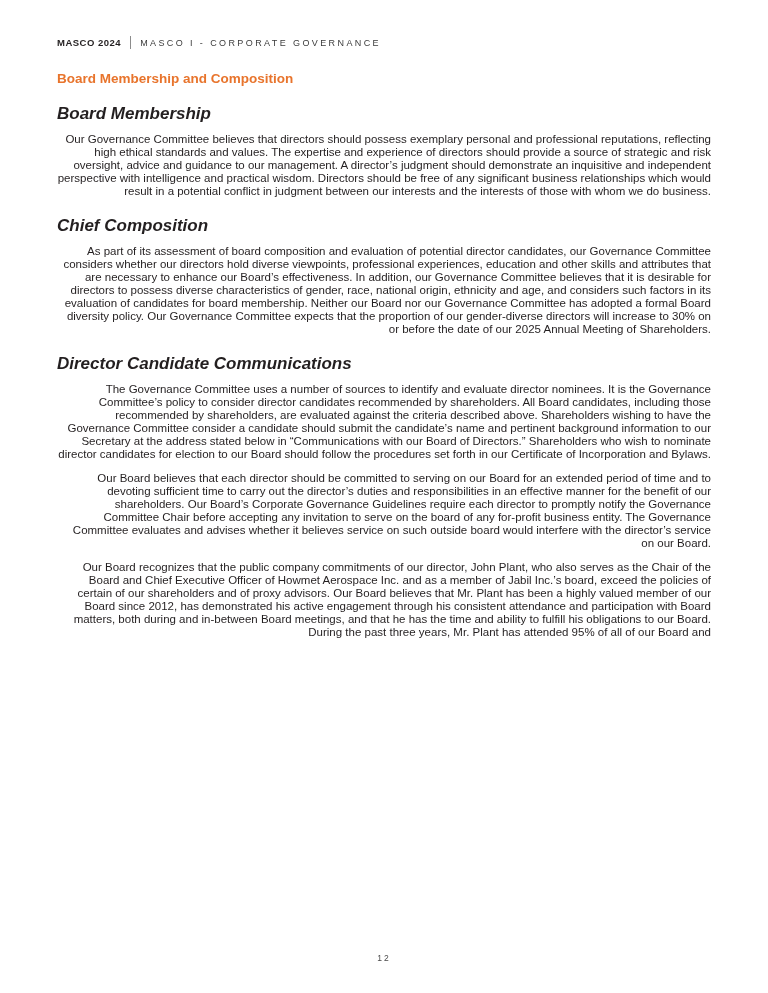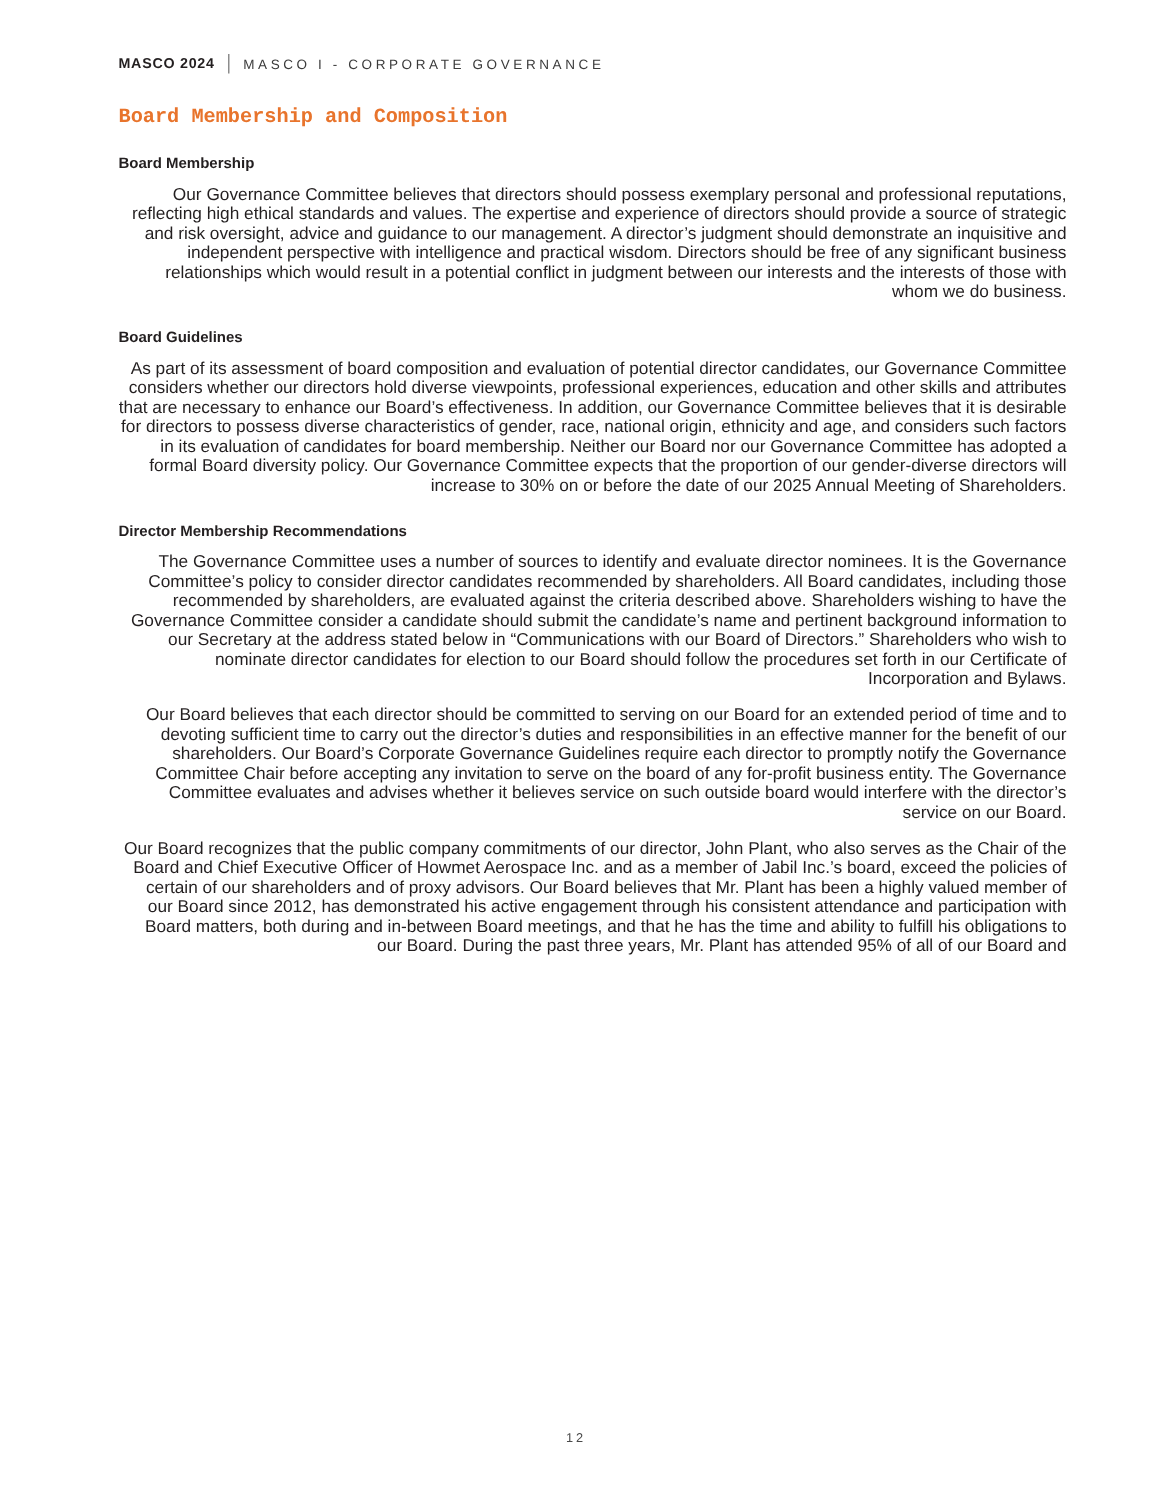--- a/index.html
+++ b/index.html
@@ -6,21 +6,21 @@
   body {
     width: 768px;
     height: 993px;
     background: #ffffff;
     font-family: "Liberation Sans", "DejaVu Sans", sans-serif;
     color: #231f20;
     position: relative;
     overflow: hidden;
   }
   .page {
-    padding: 30px 57px 0 79px;
+    padding: 30px 57px 0 57px;
     box-sizing: border-box;
   }
   .doc-header {
     display: flex;
     align-items: center;
     padding-top: 6px;
     margin-bottom: 22px;
   }
   .brand {
     font-size: 9.5px;
@@ -40,26 +40,27 @@
     letter-spacing: 2.4px;
     color: #3b3b3b;
     white-space: nowrap;
   }
   h1.accent-heading {
     color: #e8742c;
     font-size: 13.5px;
     font-weight: bold;
     margin: 24px 0 13px 0;
   }
-  h1.accent-heading.first { margin-top: 18px; font-family: Liberation Mono, monospace; }
+  h1.accent-heading.first { margin-top: 18px; }
   h2.sub-heading {
-    font-size: 10px;
+    font-size: 17px;
     font-weight: bold;
     margin: 18px 0 9px 0;
     color: #231f20;
+    font-style: italic;
   }
   p.body-text {
     font-size: 11.5px;
     line-height: 13px;
     margin: 0 0 11px 0;
     color: #231f20;
     text-align: right;
   }
   .page-number {
     position: absolute;
@@ -81,24 +82,24 @@
     <span class="brand">MASCO 2024</span>
     <span class="header-divider"></span>
     <span class="section-label">MASCO I - CORPORATE GOVERNANCE</span>
   </div>
 
   <h1 class="accent-heading first">Board Membership and Composition</h1>
 
   <h2 class="sub-heading">Board Membership</h2>
   <p class="body-text">Our Governance Committee believes that directors should possess exemplary personal and professional reputations, reflecting high ethical standards and values. The expertise and experience of directors should provide a source of strategic and risk oversight, advice and guidance to our management. A director’s judgment should demonstrate an inquisitive and independent perspective with intelligence and practical wisdom. Directors should be free of any significant business relationships which would result in a potential conflict in judgment between our interests and the interests of those with whom we do business.</p>
 
-  <h2 class="sub-heading">Board Guidelines</h2>
+  <h2 class="sub-heading">Chief Composition</h2>
   <p class="body-text">As part of its assessment of board composition and evaluation of potential director candidates, our Governance Committee considers whether our directors hold diverse viewpoints, professional experiences, education and other skills and attributes that are necessary to enhance our Board’s effectiveness. In addition, our Governance Committee believes that it is desirable for directors to possess diverse characteristics of gender, race, national origin, ethnicity and age, and considers such factors in its evaluation of candidates for board membership. Neither our Board nor our Governance Committee has adopted a formal Board diversity policy. Our Governance Committee expects that the proportion of our gender-diverse directors will increase to 30% on or before the date of our 2025 Annual Meeting of Shareholders.</p>
 
-  <h2 class="sub-heading">Director Membership Recommendations</h2>
+  <h2 class="sub-heading">Director Candidate Communications</h2>
   <p class="body-text">The Governance Committee uses a number of sources to identify and evaluate director nominees. It is the Governance Committee’s policy to consider director candidates recommended by shareholders. All Board candidates, including those recommended by shareholders, are evaluated against the criteria described above. Shareholders wishing to have the Governance Committee consider a candidate should submit the candidate’s name and pertinent background information to our Secretary at the address stated below in “Communications with our Board of Directors.” Shareholders who wish to nominate director candidates for election to our Board should follow the procedures set forth in our Certificate of Incorporation and Bylaws.</p>
 
   <p class="body-text">Our Board believes that each director should be committed to serving on our Board for an extended period of time and to devoting sufficient time to carry out the director’s duties and responsibilities in an effective manner for the benefit of our shareholders. Our Board’s Corporate Governance Guidelines require each director to promptly notify the Governance Committee Chair before accepting any invitation to serve on the board of any for-profit business entity. The Governance Committee evaluates and advises whether it believes service on such outside board would interfere with the director’s service on our Board.</p>
   <p class="body-text">Our Board recognizes that the public company commitments of our director, John Plant, who also serves as the Chair of the Board and Chief Executive Officer of Howmet Aerospace Inc. and as a member of Jabil Inc.’s board, exceed the policies of certain of our shareholders and of proxy advisors. Our Board believes that Mr. Plant has been a highly valued member of our Board since 2012, has demonstrated his active engagement through his consistent attendance and participation with Board matters, both during and in-between Board meetings, and that he has the time and ability to fulfill his obligations to our Board. During the past three years, Mr. Plant has attended 95% of all of our Board and</p>
 
 </div>
 
 <div class="page-number">12</div>
 
 </body></html>

